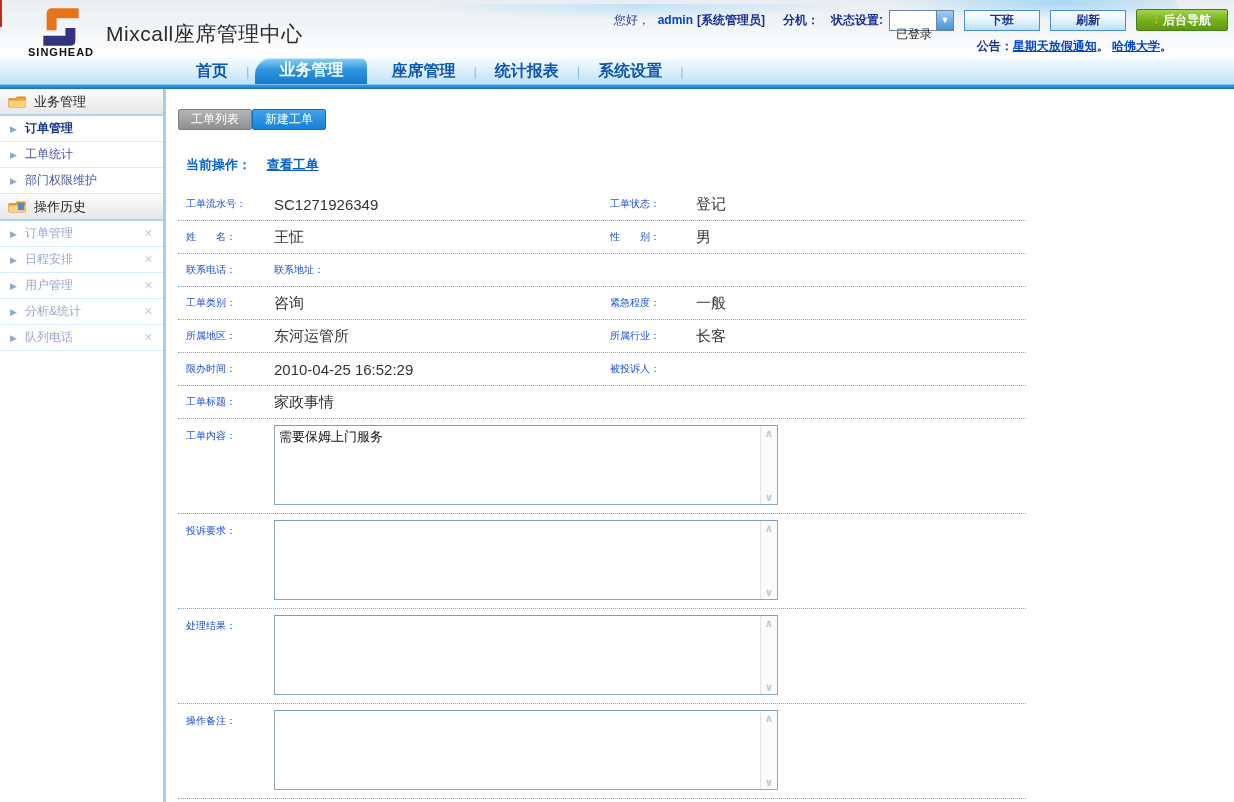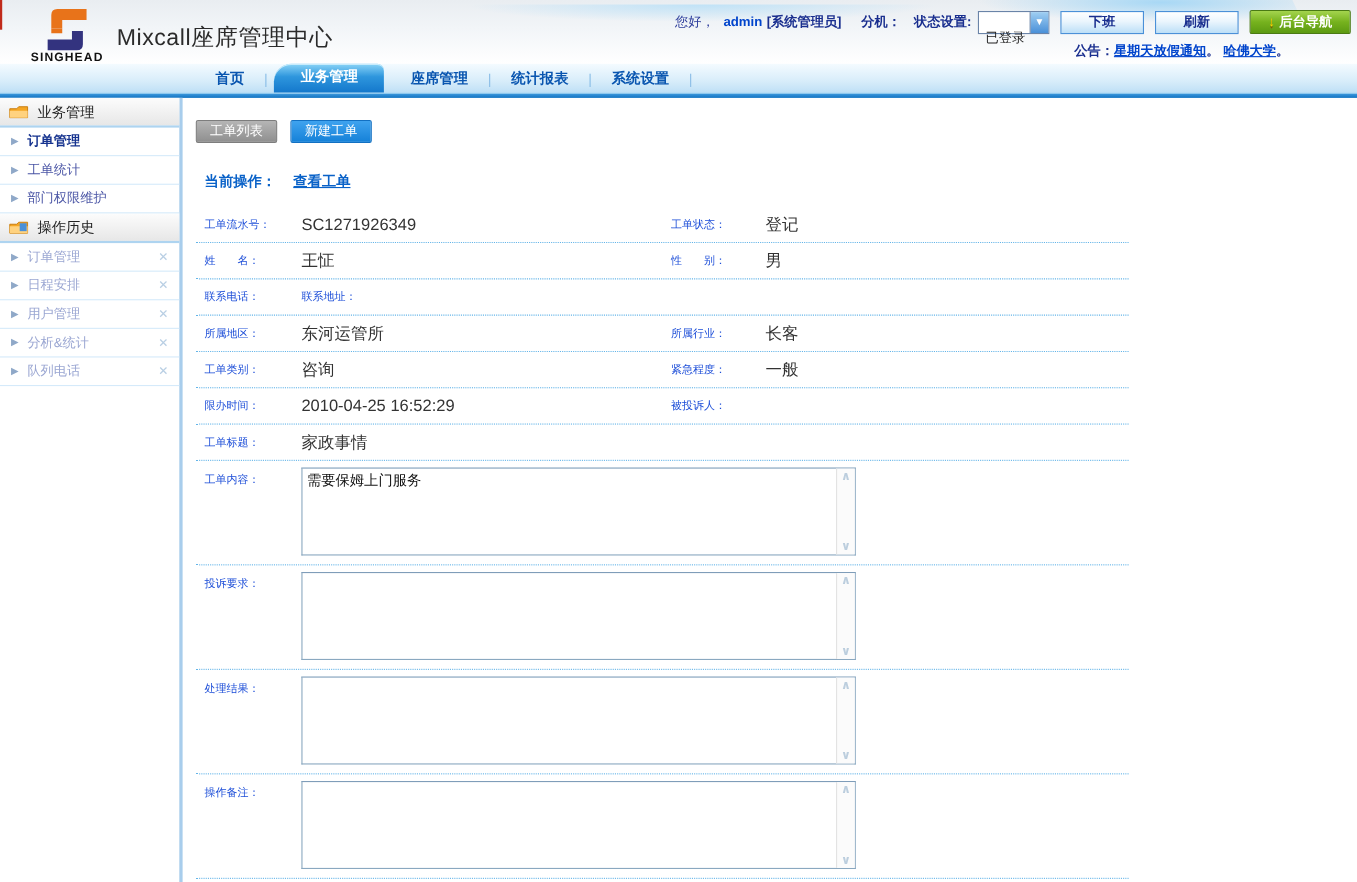--- a/index.html
+++ b/index.html
@@ -46,21 +46,21 @@
   .gbtn .dn-arrow { color:#ffd400; font-weight:bold; margin-right:4px; text-shadow:0 1px 0 #7a5a00; }
 
   .noticebar { position:absolute; top:38px; right:62px; font-size:12px; color:#1a2f8f;
     font-weight:bold; white-space:nowrap; }
   .noticebar a { color:#0044cc; text-decoration:underline; cursor:pointer; font-weight:bold; }
 
   
   .navbar { height:26px; background:linear-gradient(180deg,#f4fbff 0%,#d8edfa 60%,#bfe0f6 100%);
     display:flex; align-items:flex-end; padding-left:178px; position:relative; }
   .navstrip { height:5px; background:linear-gradient(180deg,#3f9ade,#1173c2); border-top:1px solid #7fc4ee; }
-  .navtab { font-size:13px; font-weight:bold; color:#0a56b0; padding:0 18px; line-height:24px;
+  .navtab { font-size:16px; font-weight:bold; color:#0a56b0; padding:0 18px; line-height:24px;
     cursor:pointer;font-family:Liberation Mono, monospace; }
   .navdiv { color:#8fc0e8; line-height:24px; font-size:13px; }
   .navtab.active { color:#fff; background:linear-gradient(180deg,#8ad4f7 0%,#2e96dd 45%,#1478cc 100%);
     border-radius:16px 6px 0 0; height:26px; line-height:26px; padding:0 24px; margin:0 6px;
     box-shadow:inset 0 1px 0 #c8ecfc; }
 
   
   .bodywrap { display:flex; height:713px; }
 
   
@@ -72,21 +72,21 @@
     border-bottom:1px solid #d5eafa; font-size:12px; color:#4a55a5; cursor:pointer; position:relative; }
   .sitem .bullet { color:#8fa8c8; font-size:9px; margin-right:8px; }
   .sitem.first { color:#16338f; font-weight:bold; }
   .sitem.hist { color:#9aa6d2; }
   .sitem .close-x { position:absolute; right:10px; color:#b9cfe4; font-size:11px;
     font-weight:bold; cursor:pointer; }
   .folder-svg { width:18px; height:14px; }
 
   
   .main { flex:1; padding:20px 0 0 12px; }
-  .toolbar { display:flex; gap:12px; }
+  .toolbar { display:flex; }
   .tbtn { height:21px; padding:0 12px; font-size:12px; color:#fff; border-radius:2px;
     line-height:19px; cursor:pointer; }
   .tbtn.gray { background:linear-gradient(180deg,#b5b5b5,#8f8f8f); border:1px solid #7d7d7d; }
   .tbtn.blue { background:linear-gradient(180deg,#3fa3ef,#1581d8); border:1px solid #1270c2; }
 
   .currentop { margin:26px 0 14px 8px; font-size:13px; font-weight:bold; color:#0a62c8; }
   .currentop .opval { margin-left:12px; text-decoration:underline; cursor:pointer; }
 
   .form { width:848px; }
   .frow { display:grid; grid-template-columns:88px 336px 86px 1fr; align-items:center;
@@ -247,31 +247,31 @@
         <span class="fvalue">男</span>
       </div>
 
       <div class="frow">
         <span class="flabel">联系电话：</span>
         <span class="flabel">联系地址：</span>
         <span class="fvalue"></span>
       </div>
 
       <div class="frow">
+        <span class="flabel">工单类别：</span>
+        <span class="fvalue">咨询</span>
+        <span class="flabel">紧急程度：</span>
+        <span class="fvalue">一般</span>
+      </div>
+
+      <div class="frow">
         <span class="flabel">所属地区：</span>
         <span class="fvalue">东河运管所</span>
         <span class="flabel">所属行业：</span>
         <span class="fvalue">长客</span>
-      </div>
-
-      <div class="frow">
-        <span class="flabel">工单类别：</span>
-        <span class="fvalue">咨询</span>
-        <span class="flabel">紧急程度：</span>
-        <span class="fvalue">一般</span>
       </div>
 
       <div class="frow">
         <span class="flabel">限办时间：</span>
         <span class="fvalue">2010-04-25 16:52:29</span>
         <span class="flabel">被投诉人：</span>
         <span class="fvalue"></span>
       </div>
 
       <div class="frow full">

